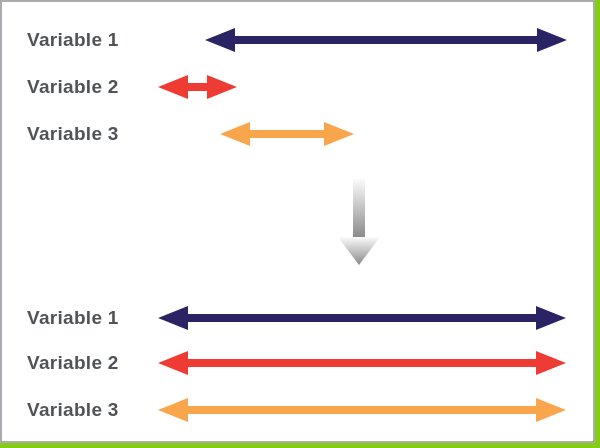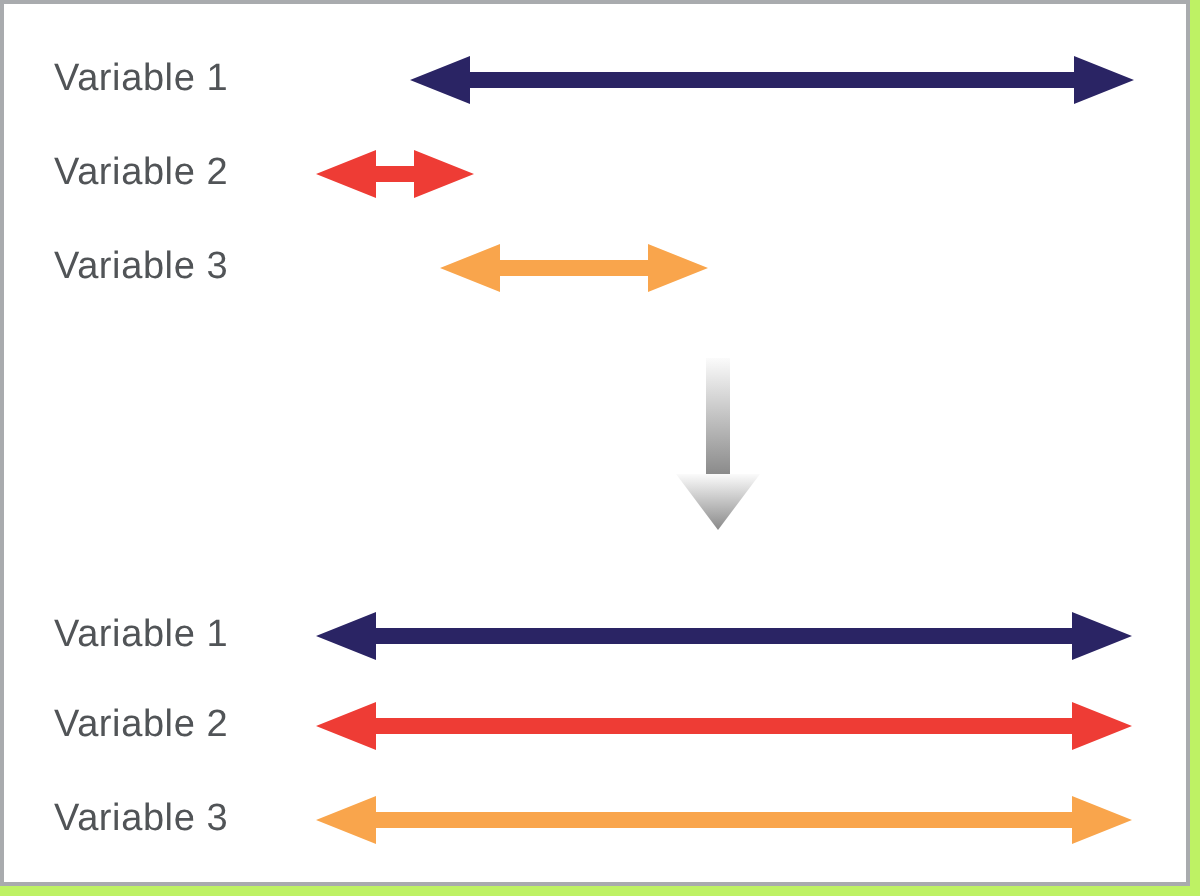--- a/index.html
+++ b/index.html
@@ -8,21 +8,22 @@
     background: #ffffff;
     width: 600px;
     height: 448px;
     font-family: "Liberation Sans", "DejaVu Sans", sans-serif;
     overflow: hidden;
   }
   .canvas {
     position: relative;
     width: 600px;
     height: 448px;
-    background: #bef264;
+    background: #84cc16;
+    font-weight: bold;
   }
   .frame {
     position: absolute;
     left: 0;
     top: 0;
     width: 591px;
     height: 439px;
     border: 2px solid var(--frame-color, #a9abae);
     background: #ffffff;
     box-sizing: content-box;

